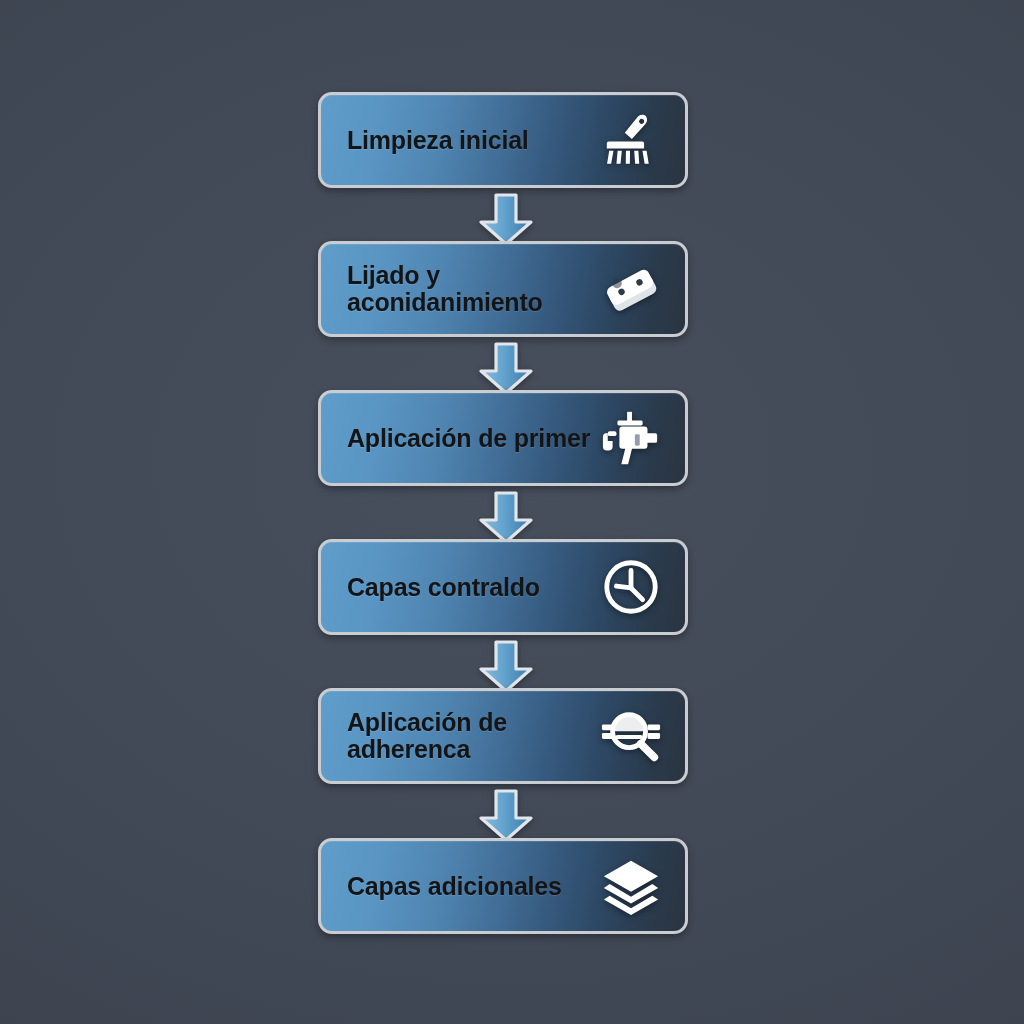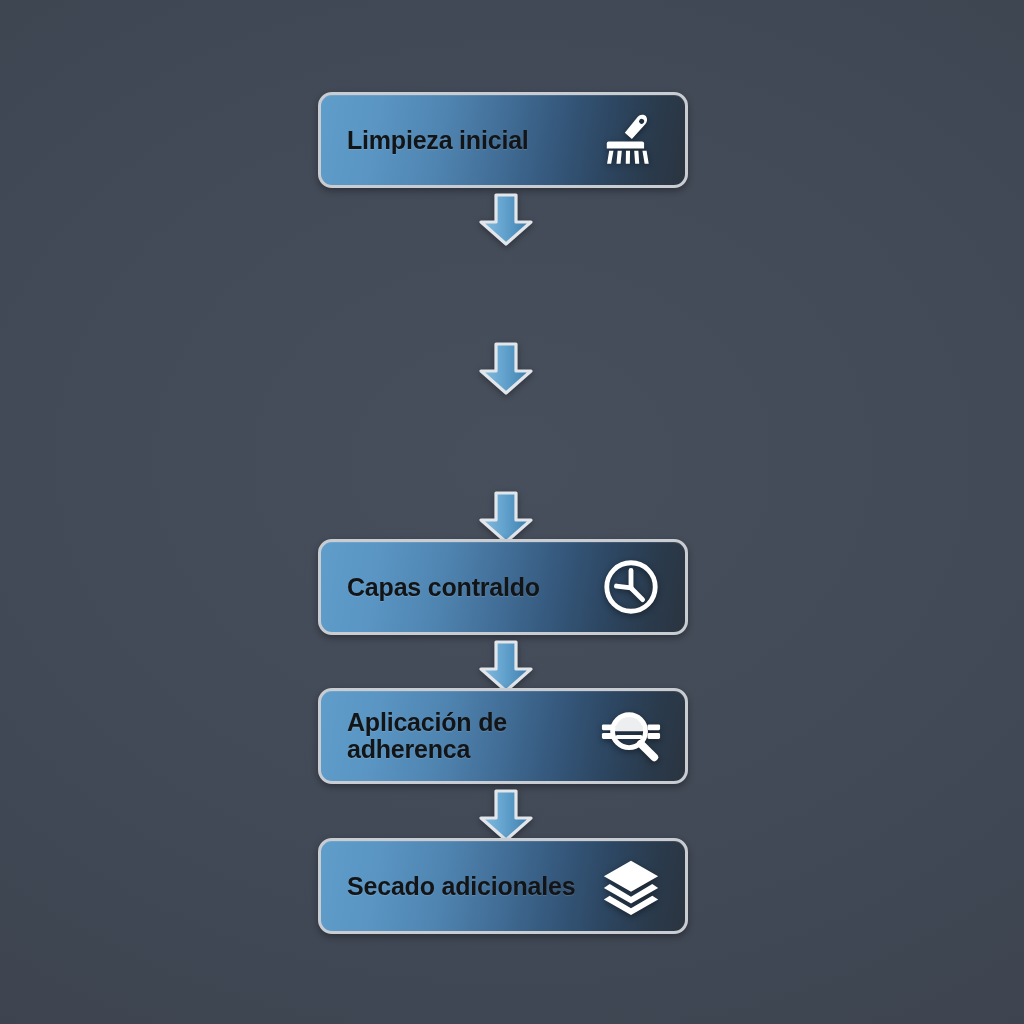--- a/index.html
+++ b/index.html
@@ -114,27 +114,55 @@
         </svg>
       </div>
     </div>
 
     <div class="arrow" style="top:193px">
       <svg viewBox="0 0 60 54">
         <path d="M20 2 H40 V29 H55 L30 51 L5 29 H20 Z" fill="url(#arrowGrad)" stroke="#e2e6ea" stroke-width="3.2" stroke-linejoin="round"></path>
       </svg>
     </div>
 
+    <div class="step-box" style="top:241px">
+      <div class="step-label">Lijado y
+aconidanimiento</div>
+      <div class="step-icon">
+        <svg viewBox="0 0 64 64" fill="#ffffff">
+          <g transform="rotate(-28 32 32)">
+            <rect x="8" y="27" width="48" height="20" rx="6" fill="#dfe4e9"></rect>
+            <rect x="8" y="20" width="48" height="20" rx="6" fill="#ffffff"></rect>
+            <circle cx="22" cy="30" r="3.3" fill="#2d3b49"></circle>
+            <circle cx="43" cy="30" r="3.3" fill="#2d3b49"></circle>
+            <path d="M17 20a5 5 0 0 0 5 5 5 5 0 0 0 0-10" fill="#2d3b49" opacity="0.55"></path>
+          </g>
+        </svg>
+      </div>
+    </div>
 
     <div class="arrow" style="top:342px">
       <svg viewBox="0 0 60 54">
         <path d="M20 2 H40 V29 H55 L30 51 L5 29 H20 Z" fill="url(#arrowGrad)" stroke="#e2e6ea" stroke-width="3.2" stroke-linejoin="round"></path>
       </svg>
     </div>
 
+    <div class="step-box" style="top:390px">
+      <div class="step-label">Aplicación de primer</div>
+      <div class="step-icon">
+        <svg viewBox="0 0 64 64" fill="#ffffff">
+          <rect x="28" y="5" width="5" height="10"></rect>
+          <rect x="18" y="14" width="26" height="5" rx="1.5"></rect>
+          <path d="M16 20h30a3 3 0 0 1 3 3v4h8a2 2 0 0 1 2 2v6a2 2 0 0 1-2 2h-8v3a3 3 0 0 1-3 3H33l-4 16h-7l4-16h-3a3 3 0 0 1-3-3V23a3 3 0 0 1 3-3z"></path>
+          <rect x="8" y="25" width="9" height="5" rx="2"></rect>
+          <path d="M6 27c-2 0-3 1.8-3 4v10c0 2.5 1.6 4 4 4h2c2.4 0 4-1.5 4-4V35h-5v-8z"></path>
+          <rect x="36" y="28" width="5" height="12" rx="1.5" fill="#2d3b49" opacity="0.5"></rect>
+        </svg>
+      </div>
+    </div>
 
     <div class="arrow" style="top:491px">
       <svg viewBox="0 0 60 54">
         <path d="M20 2 H40 V29 H55 L30 51 L5 29 H20 Z" fill="url(#arrowGrad)" stroke="#e2e6ea" stroke-width="3.2" stroke-linejoin="round"></path>
       </svg>
     </div>
 
     <div class="step-box" style="top:539px">
       <div class="step-label">Capas contraldo</div>
       <div class="step-icon">
@@ -171,21 +199,21 @@
       </div>
     </div>
 
     <div class="arrow" style="top:789px">
       <svg viewBox="0 0 60 54">
         <path d="M20 2 H40 V29 H55 L30 51 L5 29 H20 Z" fill="url(#arrowGrad)" stroke="#e2e6ea" stroke-width="3.2" stroke-linejoin="round"></path>
       </svg>
     </div>
 
     <div class="step-box" style="top:838px">
-      <div class="step-label">Secado adicionales</div>
+      <div class="step-label">Capas adicionales</div>
       <div class="step-icon">
         <svg viewBox="0 0 64 64" fill="#ffffff">
           <path d="M32 6 L60 22 L32 38 L4 22 Z"></path>
           <path d="M32 30 L51 41 L32 52 L13 41 Z" opacity="0.0"></path>
           <path d="M10 30 L32 43 L54 30 L60 34 L32 50 L4 34 Z"></path>
           <path d="M10 42 L32 55 L54 42 L60 46 L32 62 L4 46 Z"></path>
         </svg>
       </div>
     </div>
 

